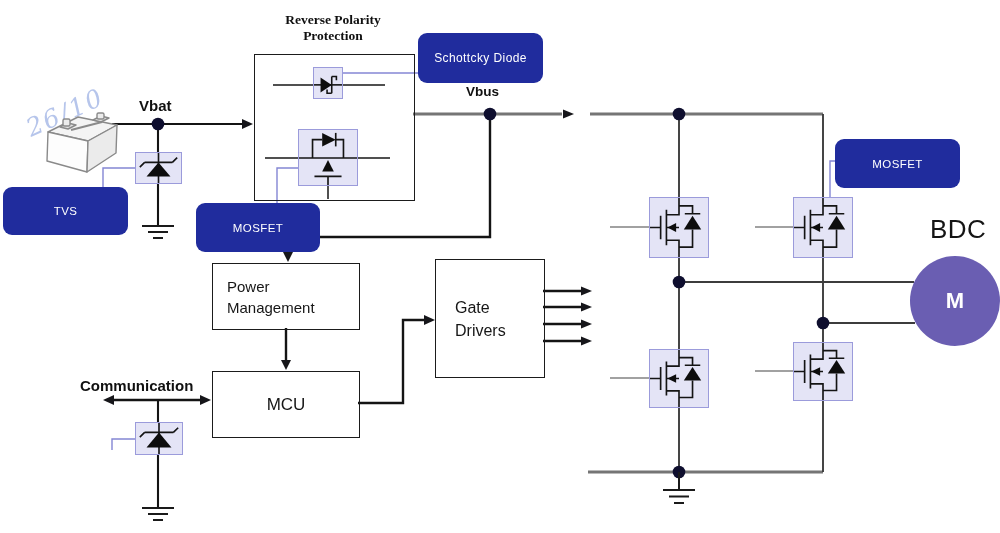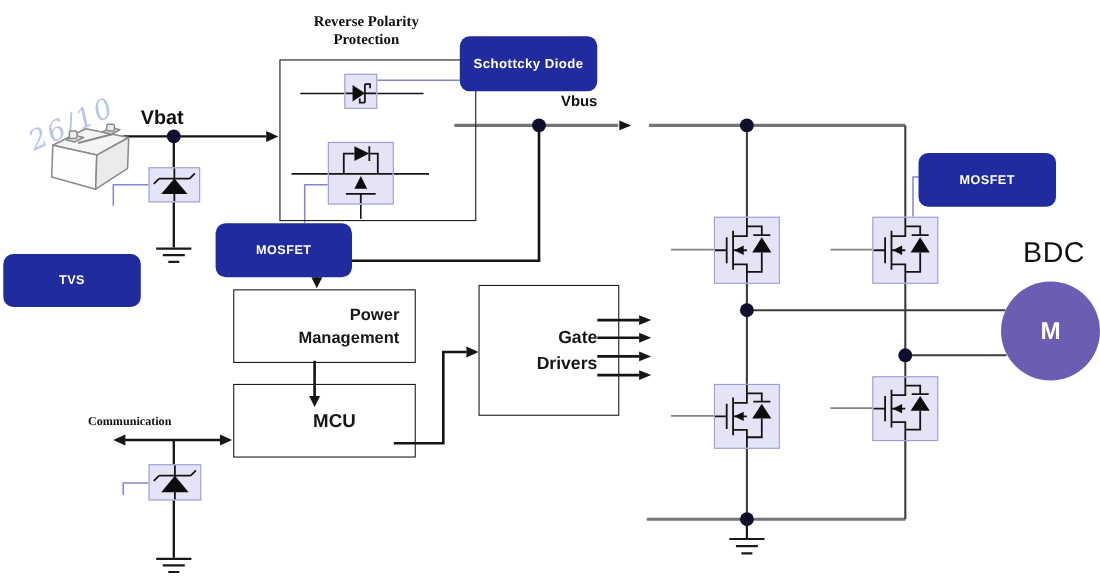--- a/index.html
+++ b/index.html
@@ -16,37 +16,37 @@
   .br{fill:none;stroke:var(--branch);stroke-width:1.9;}
   .gl{fill:none;stroke:var(--gate-lead);stroke-width:1.6;}
   .cl{fill:none;stroke:var(--callout-line);stroke-width:1.4;}
   .thin{fill:none;stroke:#161616;stroke-width:1.5;}
   .ah{fill:#16161a;stroke:none;}
   .gnd{fill:none;stroke:var(--ground);stroke-width:2;}
   .dot{fill:var(--junction-dot);stroke:none;}
   
   .block{
     position:absolute;z-index:2;border:1.7px solid #1b1b1b;background:transparent;
-    display:flex;align-items:center;justify-content:center;text-align:right;
-    font-weight:bold;color:#161616;padding-left:18px;
+    display:flex;align-items:center;justify-content:center;text-align:left;
+    font-weight:normal;color:#161616;
   }
   .block .inner{display:block;}
   
   .sym{
     position:absolute;z-index:3;background:var(--symbol-fill);
     border:1.5px solid var(--symbol-border);box-sizing:border-box;
   }
   .sym svg{display:block;width:100%;height:100%;}
   .sline{fill:none;stroke:#141414;stroke-width:1.7;}
   .sfill{fill:#0d0d0d;stroke:none;}
   
   .bluelabel{
     position:absolute;z-index:4;background:var(--label-bg);color:var(--label-text);
     border-radius:9px;display:flex;align-items:center;justify-content:center;
-    font-size:11.5px;letter-spacing:.4px;font-weight:700;text-align:center;
+    font-size:11.5px;letter-spacing:.4px;font-weight:400;text-align:center;
   }
   .txt{position:absolute;z-index:4;font-weight:bold;color:#101010;}
   .motor{
     position:absolute;z-index:3;border-radius:50%;background:var(--motor-fill);
     display:flex;align-items:center;justify-content:center;color:#fff;
     font-size:22px;font-weight:600;
   }
   .bdc{position:absolute;z-index:4;font-size:26px;font-weight:400;color:#141414;letter-spacing:.5px;}
   .watermark{
     position:absolute;z-index:0;font-family:"DejaVu Serif",serif;font-style:italic;
@@ -144,30 +144,30 @@
         <polygon points="22,19 30,15 38,17 30,21" fill="#e2e2e2"></polygon>
         <rect x="25" y="11" width="7" height="7" rx="1.5" fill="#ececec"></rect>
         <polygon points="55,12 63,8 71,10 63,14" fill="#e2e2e2"></polygon>
         <rect x="59" y="5" width="7" height="6" rx="1.5" fill="#ececec"></rect>
         <path d="M33,22 L64,14" stroke-width="2"></path>
       </g>
     </svg>
   </div>
 
   <div class="txt abs" style="left:268px;top:12px;width:130px;font-size:13.5px;line-height:16px;text-align:center;z-index:4;font-family:Liberation Serif, serif;">Reverse Polarity Protection</div>
-  <div class="txt abs" style="left:128px;top:97px;font-size:18px;">Vbat</div>
-  <div class="txt abs" style="left:466px;top:84px;font-size:13.5px;margin-left:44px;">Vbus</div>
-  <div class="txt abs" style="left:80px;top:377px;font-size:11px;font-family:Liberation Serif, serif;">Communication</div>
+  <div class="txt abs" style="left:139px;top:97px;font-size:15px;">Vbat</div>
+  <div class="txt abs" style="left:466px;top:84px;font-size:13.5px;">Vbus</div>
+  <div class="txt abs" style="left:80px;top:377px;font-size:15px;">Communication</div>
   <div class="bdc abs" style="left:930px;top:214px;">BDC</div>
 
   <div class="block" style="left:254px;top:54px;width:159px;height:145px;"></div>
   <div class="block" style="left:212px;top:263px;width:146px;height:65px;font-size:15px;line-height:21px;">
     <span class="inner" style="width:118px;">Power Management</span>
   </div>
-  <div class="block" style="left:212px;top:349px;width:146px;height:65px;font-size:17px;">
+  <div class="block" style="left:212px;top:371px;width:146px;height:65px;font-size:17px;">
     <span class="inner">MCU</span>
   </div>
   <div class="block" style="left:435px;top:259px;width:108px;height:117px;font-size:16px;line-height:23px;">
     <span class="inner" style="width:70px;">Gate Drivers</span>
   </div>
 
   <div class="sym" style="left:135px;top:152px;width:47px;height:32px;">
     <svg viewBox="0 0 47 32" preserveAspectRatio="none">
       <path class="sline" d="M23.5,0 V32"></path>
       <polygon class="sfill" points="23.5,10 11,25 36,25"></polygon>
@@ -229,21 +229,21 @@
   <div class="sym" style="left:793px;top:342px;width:60px;height:59px;">
     <svg viewBox="0 0 60 60" preserveAspectRatio="none">
       <path class="sline" d="M0,30 H11 M11,18 V42 M17,12 V48 M17,17 H30 V0 M17,43 H30 V60 M17,30 H30"></path>
       <polygon class="sfill" points="18,30 27,25.5 27,34.5"></polygon>
       <path class="sline" d="M30,8 H44 V16 M36,16 H52 M44,32 V50 H30"></path>
       <polygon class="sfill" points="44,18 35,32 53,32"></polygon>
     </svg>
   </div>
 
   <div class="bluelabel" style="left:418px;top:33px;width:125px;height:50px;font-size:12px;">Schottcky Diode</div>
-  <div class="bluelabel" style="left:3px;top:187px;width:125px;height:48px;margin-top:44px;">TVS</div>
+  <div class="bluelabel" style="left:3px;top:187px;width:125px;height:48px;">TVS</div>
   <div class="bluelabel" style="left:196px;top:203px;width:124px;height:49px;">MOSFET</div>
   <div class="bluelabel" style="left:835px;top:139px;width:125px;height:49px;">MOSFET</div>
 
   <div class="motor" style="left:910px;top:256px;width:90px;height:90px;">
     <span>M</span>
   </div>
 
 </div>
 
 </body></html>

